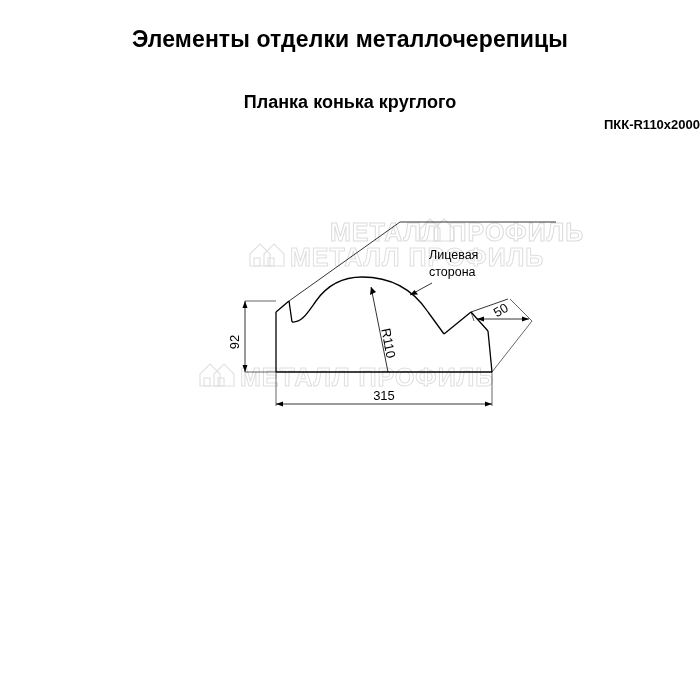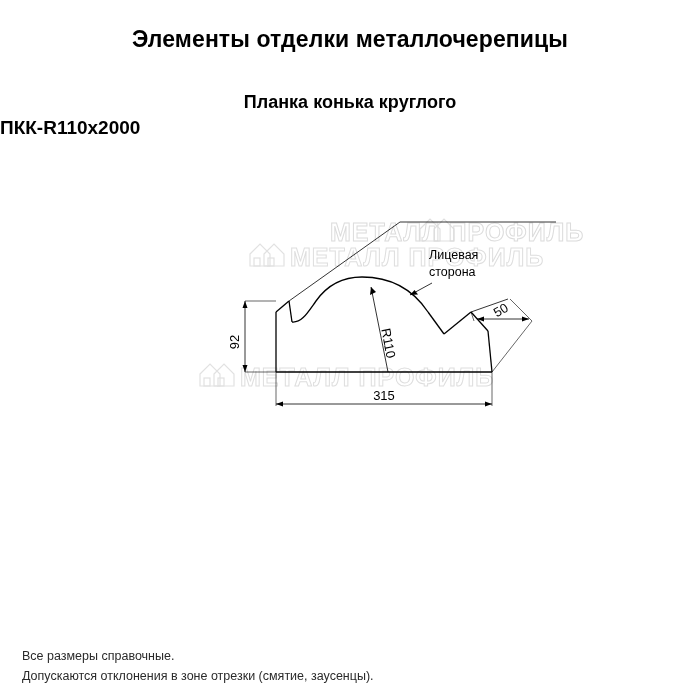--- a/index.html
+++ b/index.html
@@ -37,22 +37,22 @@
     width: 700px;
     text-align: center;
     font-size: 18px;
     font-weight: bold;
   }
   .subtitle-2 {
     position: absolute;
     top: 117px;
     left: 0;
     width: 700px;
-    text-align: left;
-    font-size: 19px;
+    text-align: right;
+    font-size: 13px;
     font-weight: bold;
   }
   .drawing {
     position: absolute;
     top: 160px;
     left: 0;
     width: 700px;
     height: 300px;
     margin-left: 40px;
   }
@@ -199,18 +199,14 @@
       <g stroke="#000" stroke-width="0.8" fill="none">
         <path d="M249,141 L360,62"></path>
         <path d="M322,117 L455,48" opacity="0"></path>
         <path d="M360,62 L516,62"></path>
         <path d="M431,152 L468,139"></path>
       </g>
 
     </svg>
   </div>
 
-  <div class="footer">
-    <div>Все размеры справочные.</div>
-    <div>Допускаются отклонения в зоне отрезки (смятие, заусенцы).</div>
-  </div>
 
 </div>
 
 </body></html>

